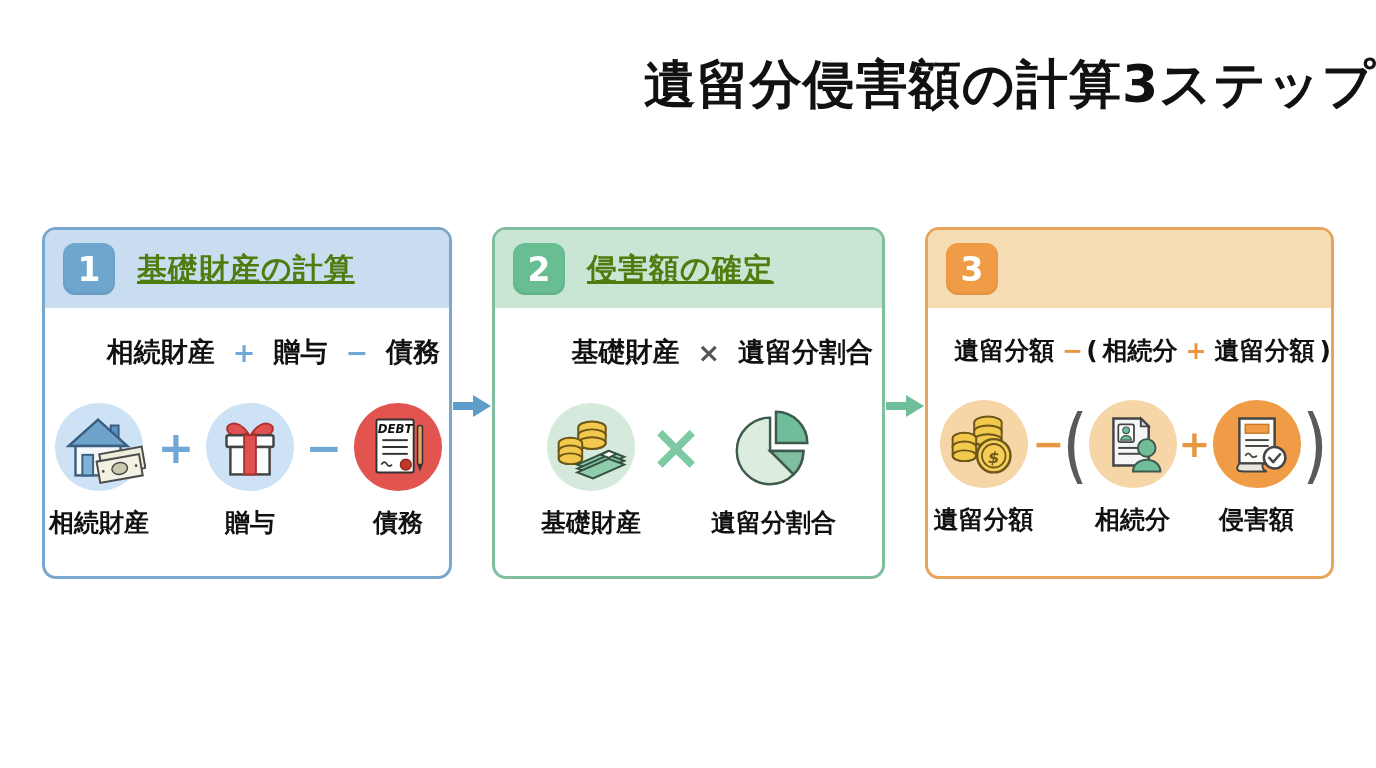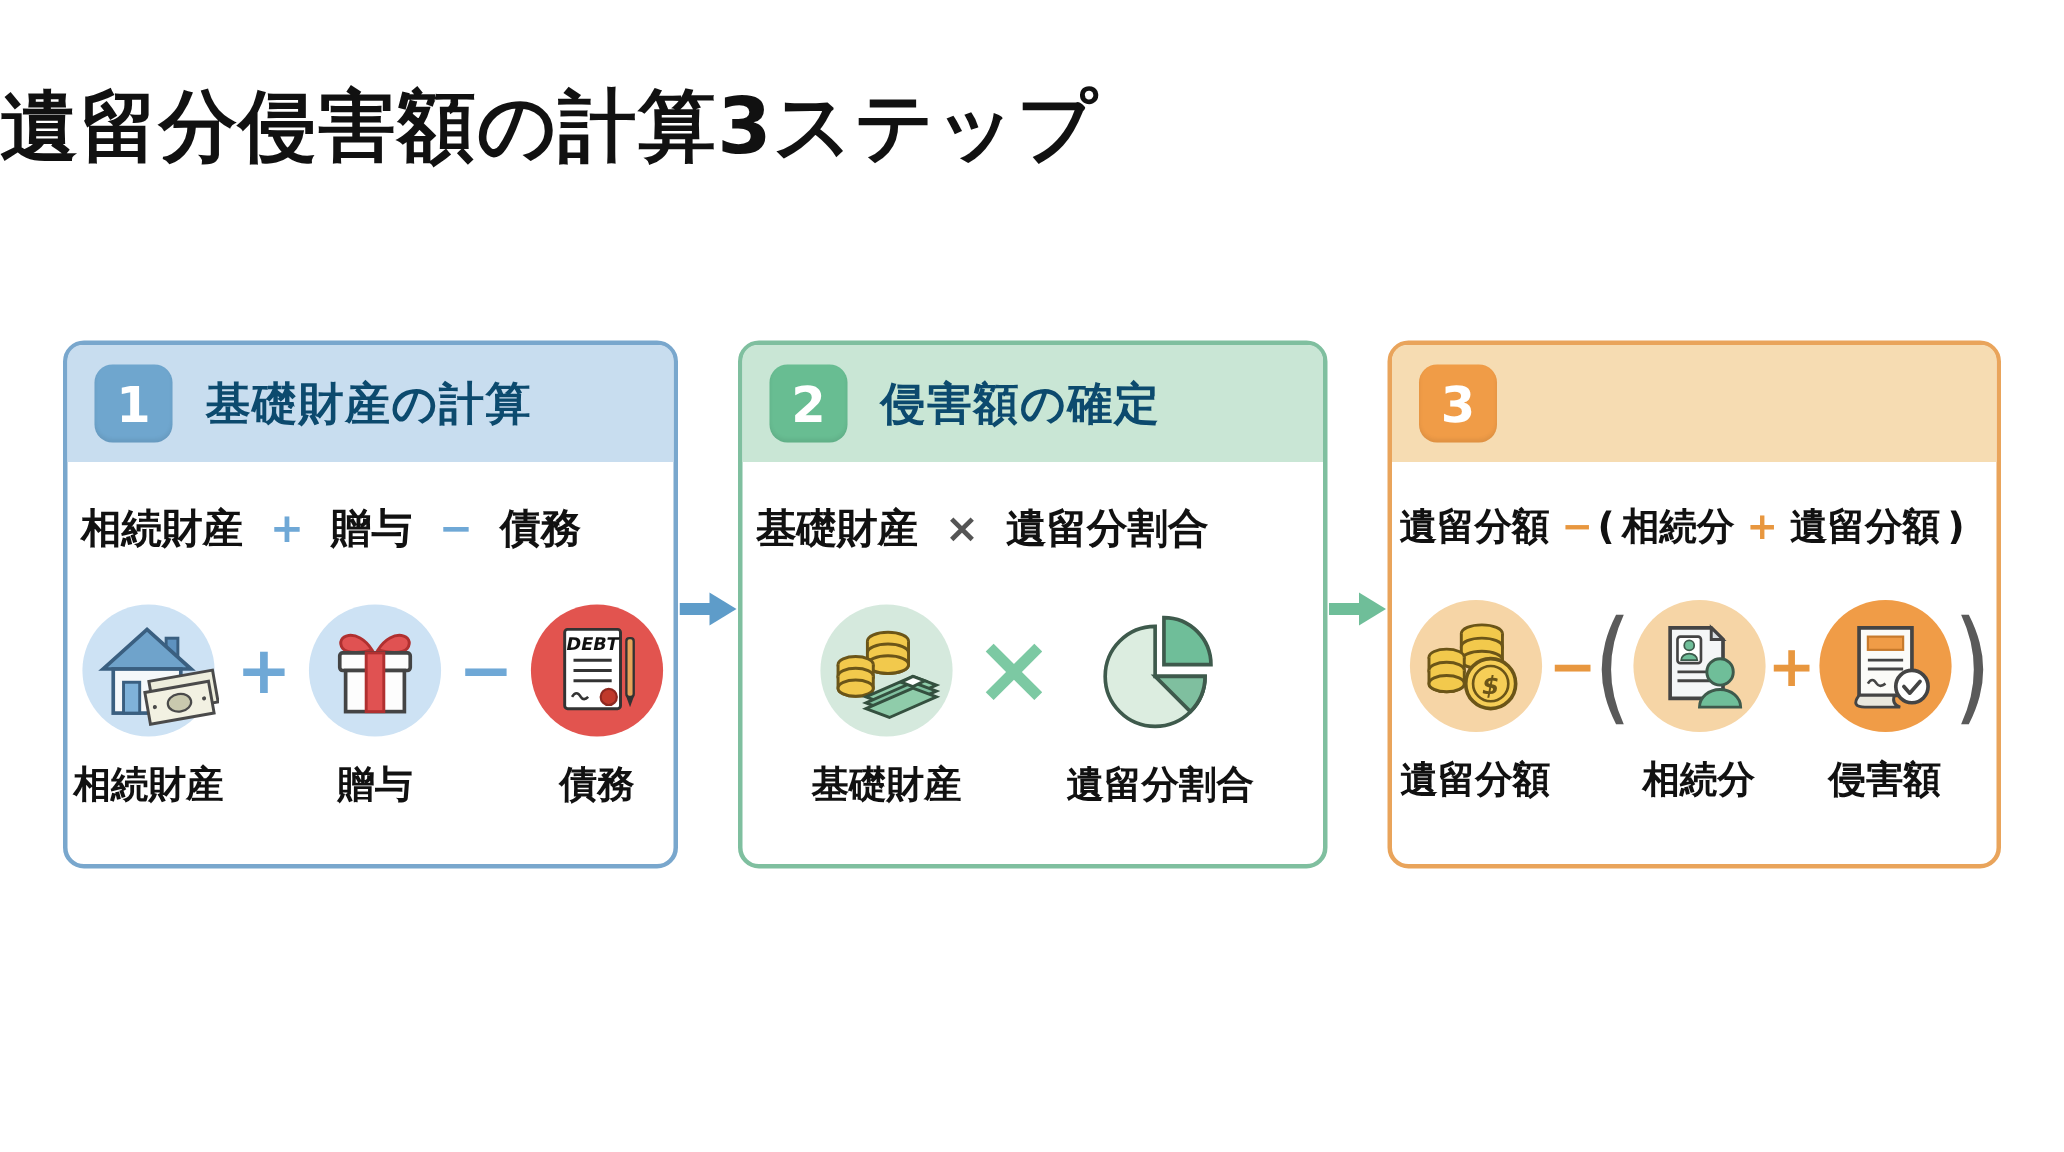--- a/index.html
+++ b/index.html
@@ -3,21 +3,21 @@
 <meta charset="utf-8">
 <style>
   html,body{margin:0;padding:0;}
   body{
     width:1376px;height:768px;position:relative;background:#ffffff;
     font-family:"DejaVu Sans","Liberation Sans",sans-serif;
     overflow:hidden;
   }
   .page-title{
     position:absolute;top:50px;left:0;width:100%;
-    text-align:left;font-size:52px;font-weight:800;color:#111;
+    text-align:right;font-size:52px;font-weight:800;color:#111;
     letter-spacing:1px;
   }
   .step-card{
     position:absolute;top:227px;height:352px;
     border:3px solid;border-radius:14px;background:#fff;
     box-sizing:border-box;display:flex;flex-direction:column;
   }
   .card-1{left:42px;width:410px;border-color:#79A7CD;}
   .card-2{left:492px;width:393px;border-color:#7FBF9F;}
   .card-3{left:925px;width:409px;border-color:#E9A45B;}
@@ -30,22 +30,22 @@
   .card-3 .card-header{background:#F6DCB2;}
   .step-badge{
     width:52px;height:52px;border-radius:12px;
     display:flex;align-items:center;justify-content:center;
     color:#fff;font-size:33px;font-weight:800;
     box-shadow:inset 0 -2px 3px rgba(0,0,0,0.08);
   }
   .card-1 .step-badge{background:#6FA6CE;}
   .card-2 .step-badge{background:#68BD92;}
   .card-3 .step-badge{background:#F09C47;}
-  .card-title{font-size:30px;font-weight:800;color:#0c4a6e;margin-left:22px;letter-spacing:1px;}
-  .card-body{flex:1;display:flex;flex-direction:column;align-items:flex-start;}
+  .card-title{font-size:30px;font-weight:800;color:#4d7c0f;margin-left:22px;letter-spacing:1px;text-decoration:underline;}
+  .card-body{flex:1;display:flex;flex-direction:column;align-items:flex-end;}
   .formula-row{
     margin-top:26px;display:flex;align-items:center;justify-content:center;
     font-size:27px;font-weight:800;color:#111;white-space:nowrap;
   }
   .card-3 .formula-row{font-size:25px;}
   .formula-row .term{margin:0 9px;}
   .card-3 .formula-row .term{margin:0 5px;}
   .formula-row .op{font-weight:800;margin:0 9px;}
   .card-3 .formula-row .op{margin:0 3px;}
   .card-1 .formula-row .op{color:#6FA8D6;}

